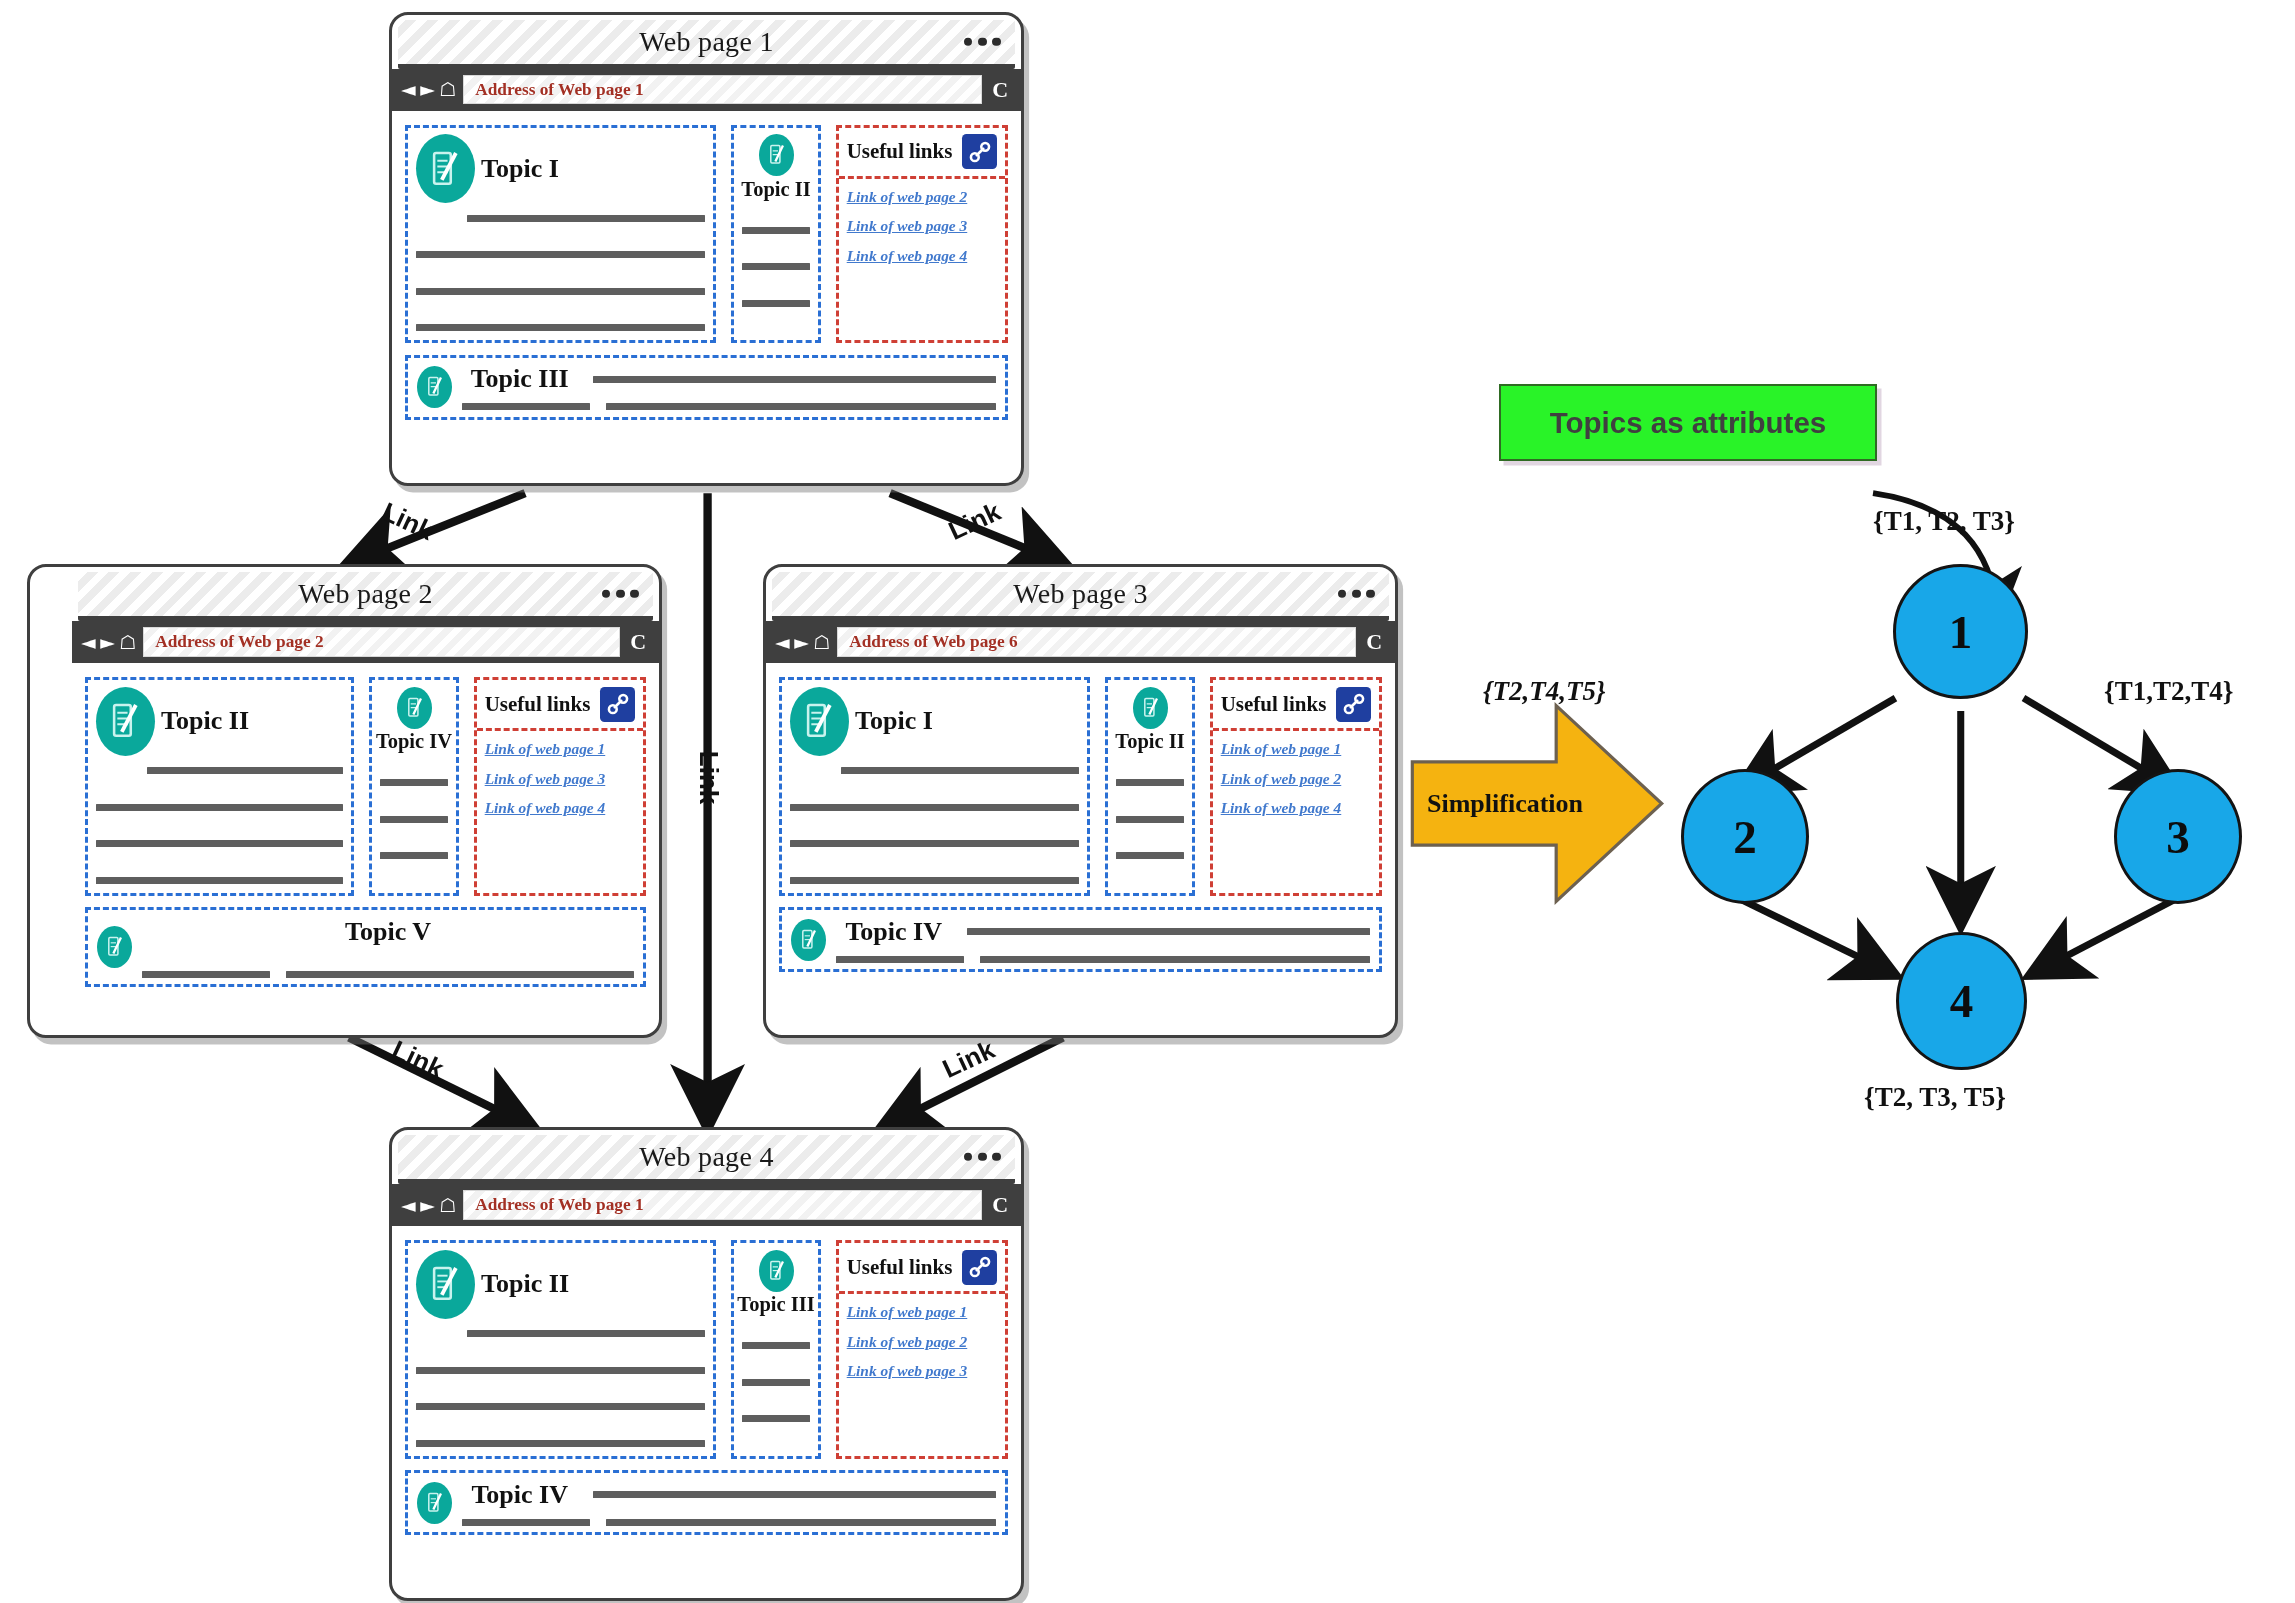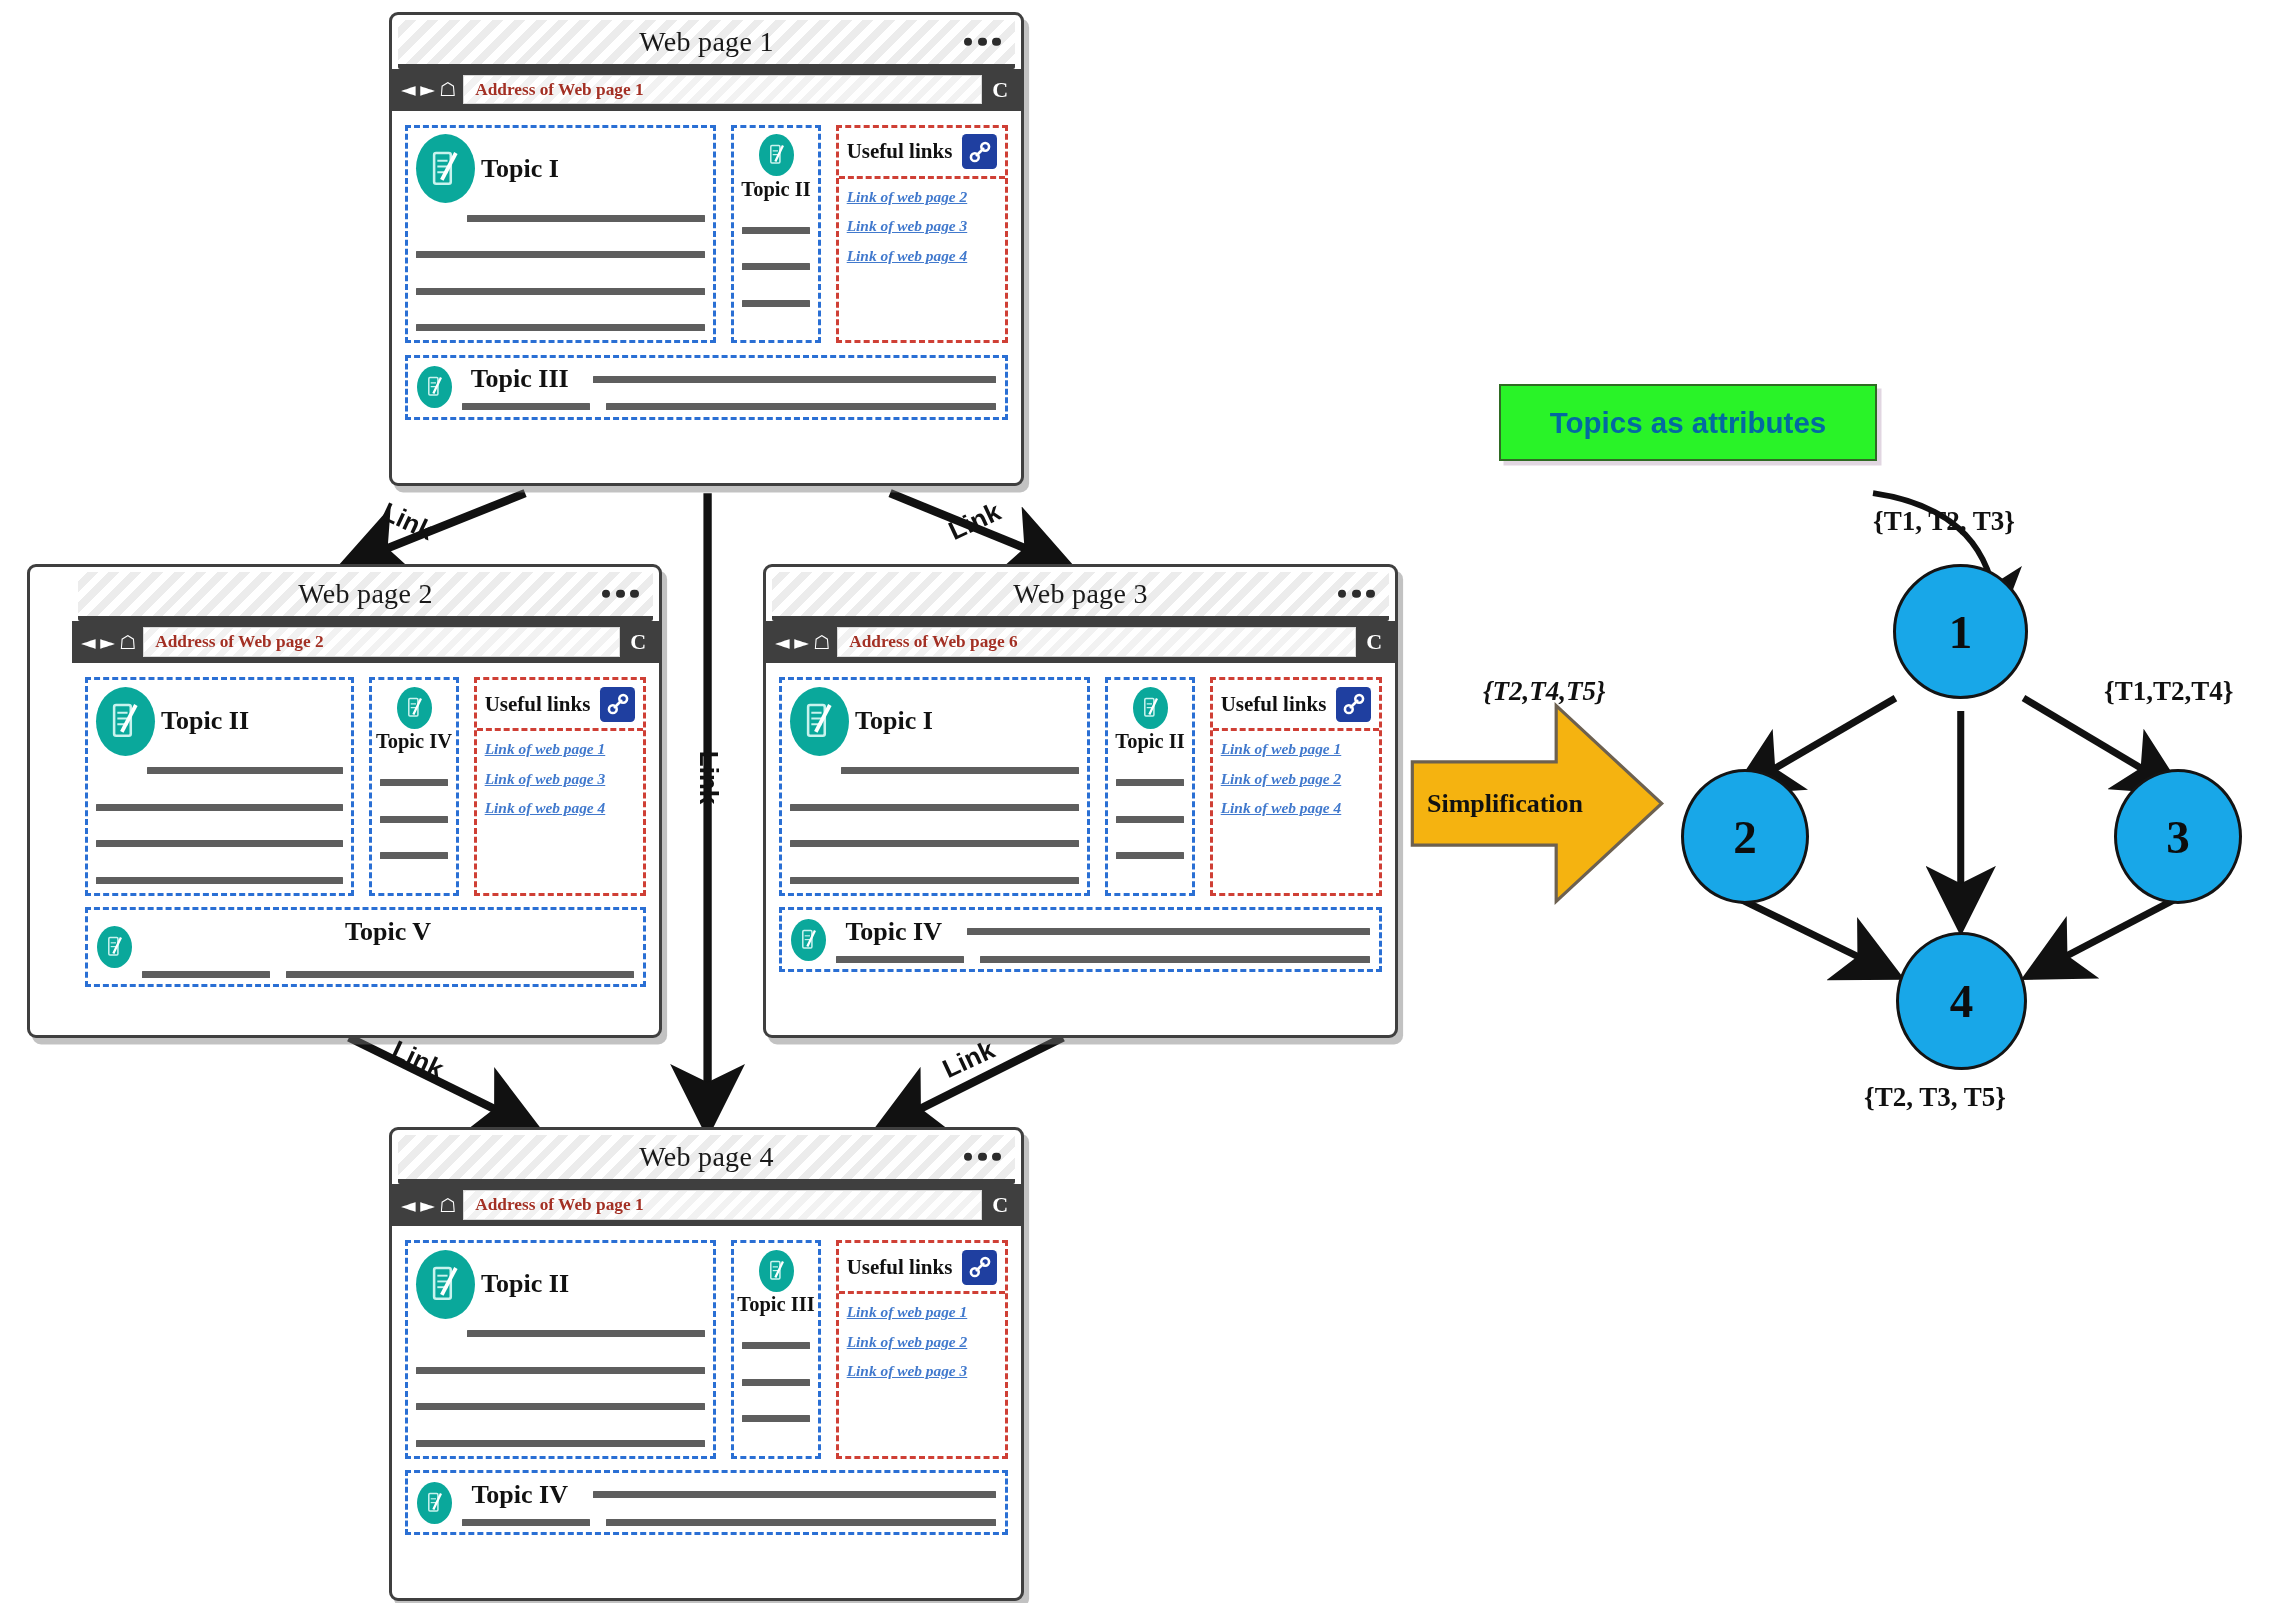--- a/index.html
+++ b/index.html
@@ -13,21 +13,21 @@
     width: 2295px;
     height: 1603px;
     background: #ffffff;
     overflow: hidden;
   }
   
   .browser {
     position: absolute;
     background: #ffffff;
     border: 3.8px solid #3f3f3f;
-    border-radius: 9px;
+    border-radius: 19px;
     box-shadow: 5.1px 6.4px 0 rgba(120,120,120,0.45);
     overflow: hidden;
     z-index: 5;
   }
   .bw-titlebar {
     position: relative;
     height: 49px;
     background:
       repeating-linear-gradient(-45deg,
         #ffffff 0px, #ffffff 7.7px,
@@ -178,21 +178,21 @@
   .greenbox {
     position: absolute;
     background: #29f328;
     border: 2.6px solid #2f6b23;
     box-shadow: 4.5px 4.5px 0 rgba(215,200,215,0.75);
     display: flex; align-items: center; justify-content: center;
     padding: 5.1px 10.2px;
     z-index: 6;
   }
   .greenbox span {
-    font-size: 29.5px; font-weight: bold; color: #0369a1;
+    font-size: 29.5px; font-weight: bold; color: #404040;
     font-family: "Liberation Sans", sans-serif; white-space: nowrap;
   }
   .gnode {
     position: absolute;
     background: #18a7e8;
     border: 3.8px solid #141414;
     border-radius: 50%;
     display: flex; align-items: center; justify-content: center;
     z-index: 6;
   }

